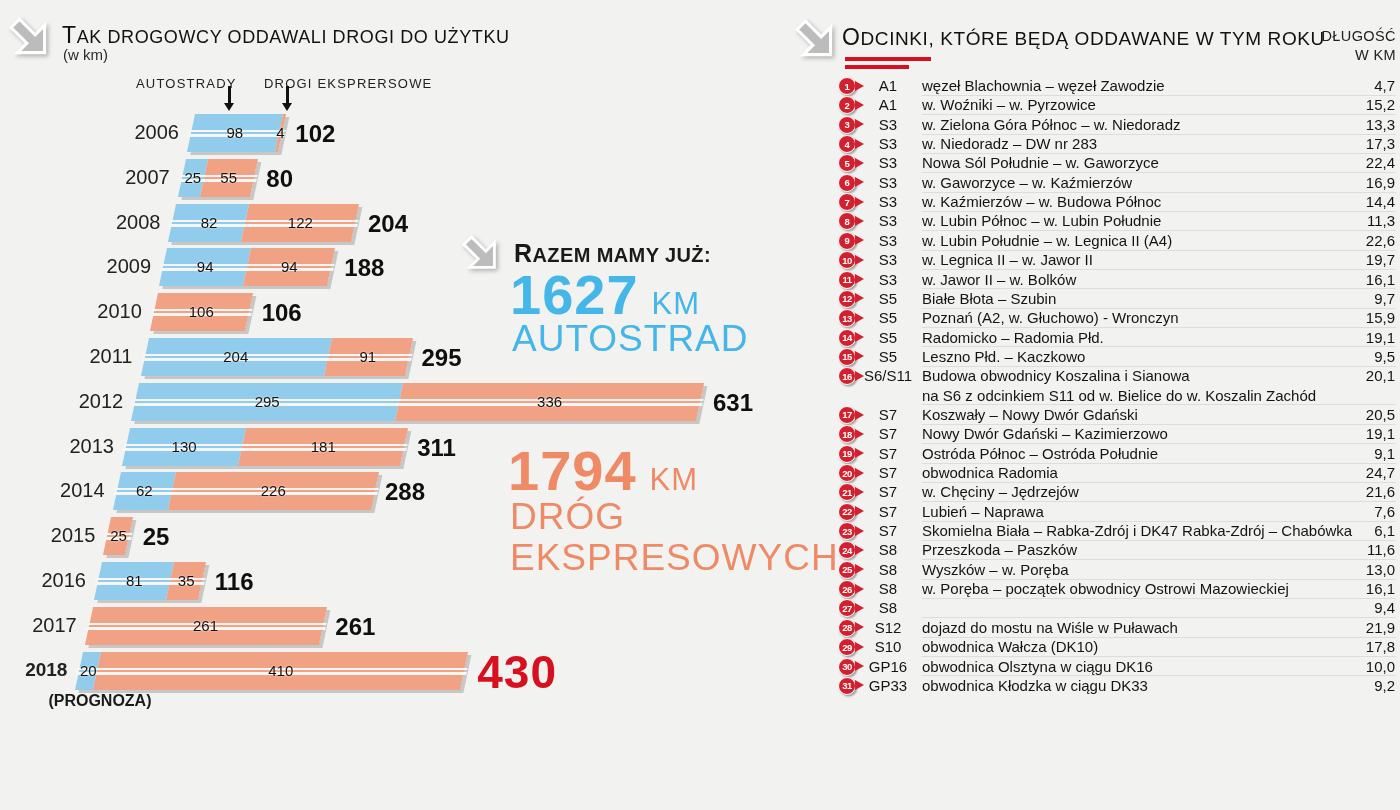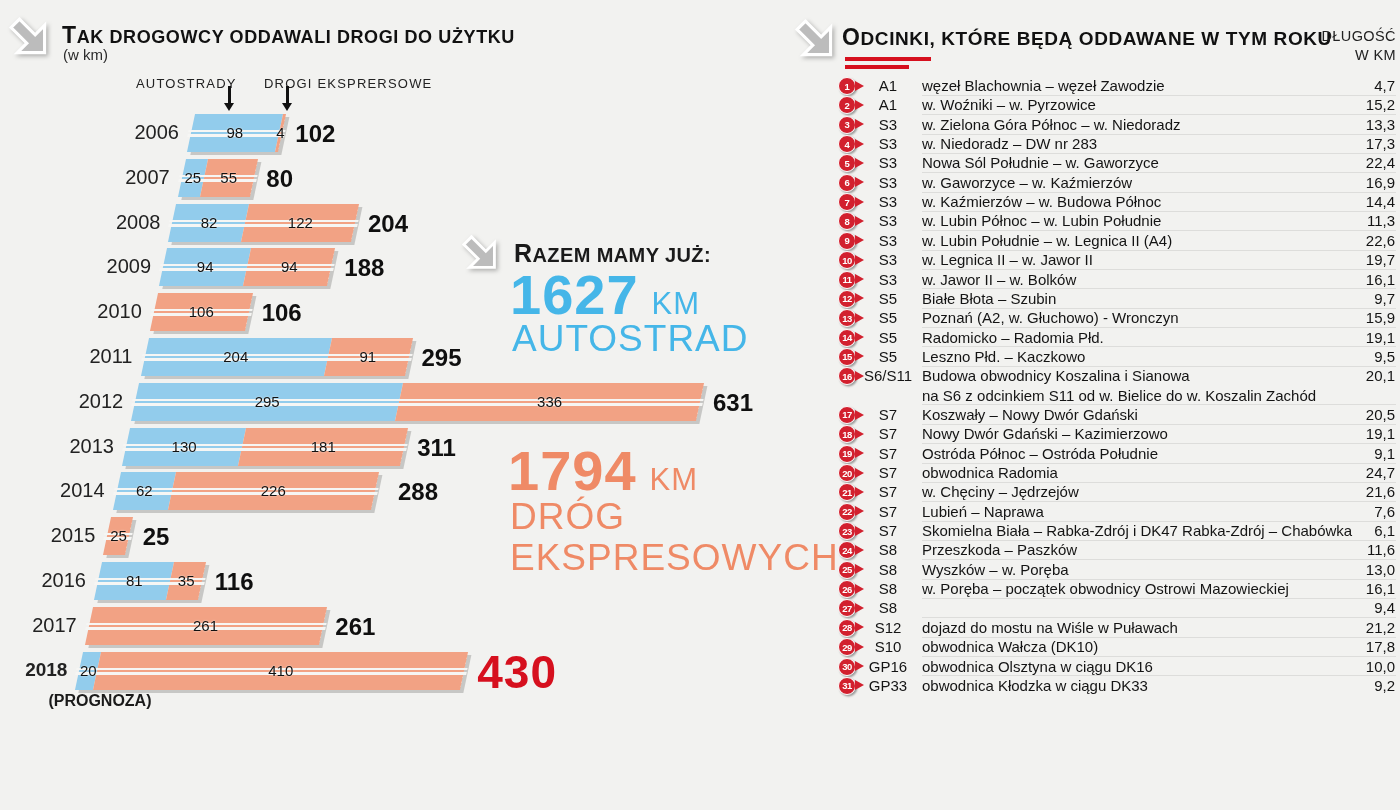--- a/index.html
+++ b/index.html
@@ -7,21 +7,21 @@
   .stage {
     position:relative; width:1400px; height:810px; overflow:hidden;
     background:#f2f2f0;
     font-family:"Liberation Sans","DejaVu Sans",sans-serif;
     color:#1a1a1a;
   }
   .abs { position:absolute; }
   .arrow-icon-svg { filter:drop-shadow(2px 2px 2px rgba(0,0,0,0.28)); }
 
   
-  .big-title { font-size:18px; font-weight:700; letter-spacing:0.6px; color:#111; white-space:nowrap; }
+  .big-title { font-size:18px; font-weight:400; letter-spacing:0.6px; color:#111; white-space:nowrap; }
   .big-title::first-letter { font-size:23px; }
   .subtitle { font-size:15px; color:#2a2a2a; }
 
   
   .legend-label { font-size:13px; letter-spacing:1.2px; color:#222; white-space:nowrap; }
   .down-arrow { width:2.5px; height:17px; background:#111; }
   .down-arrow::after { content:""; position:absolute; left:-4.5px; top:17px;
     border-left:5.5px solid transparent; border-right:5.5px solid transparent; border-top:8px solid #111; }
 
   
@@ -159,21 +159,21 @@
         <div class="abs total" style="left: 417.245px; top: 433.6px;">311</div>
         <div class="abs year" style="left: -45.4px; top: 479.4px;">2014</div>
         <div class="abs bar" style="left: 116.6px; top: 472.4px; width: 257.76px;">
           <div class="seg" style="left: 0px; width: 55.49px; background: rgb(146, 204, 236);"></div>
           <div class="seg" style="left: 55.49px; width: 202.27px; background: rgb(242, 162, 132);"></div>
           <div class="lane-stripe" style="top: 15.6px;"></div>
           <div class="lane-stripe" style="top: 20.4px;"></div>
         </div>
         <div class="abs segnum" style="left: 144.345px; top: 481.4px;">62</div>
         <div class="abs segnum" style="left: 273.225px; top: 481.4px;">226</div>
-        <div class="abs total" style="left: 398px; top: 478.4px;">288</div>
+        <div class="abs total" style="left: 385px; top: 478.4px;">288</div>
         <div class="abs year" style="left: -54.7px; top: 524.2px;">2015</div>
         <div class="abs bar" style="left: 107.3px; top: 517.2px; width: 22.375px;">
           <div class="seg" style="left: 0px; width: 22.375px; background: rgb(242, 162, 132);"></div>
           <div class="lane-stripe" style="top: 15.6px;"></div>
           <div class="lane-stripe" style="top: 20.4px;"></div>
         </div>
         <div class="abs segnum" style="left: 118.487px; top: 526.2px;">25</div>
         <div class="abs total" style="left: 142.675px; top: 523.2px;">25</div>
         <div class="abs year" style="left: -64px; top: 569px;">2016</div>
         <div class="abs bar" style="left: 98px; top: 562px; width: 103.82px;">
@@ -486,21 +486,21 @@
           <div class="t-code">S8</div>
           <div class="t-km">9,4</div>
         </div>
         <div class="t-line" style="top: 541.8px;">
           <div class="sep" style="top: -0.5px;"></div>
           <div class="pin">
             <span>28</span>
           </div>
           <div class="t-code">S12</div>
           <div class="t-name">dojazd do mostu na Wiśle w Puławach</div>
-          <div class="t-km">21,2</div>
+          <div class="t-km">21,9</div>
         </div>
         <div class="t-line" style="top: 561.15px;">
           <div class="sep" style="top: -0.5px;"></div>
           <div class="pin">
             <span>29</span>
           </div>
           <div class="t-code">S10</div>
           <div class="t-name">obwodnica Wałcza (DK10)</div>
           <div class="t-km">17,8</div>
         </div>

